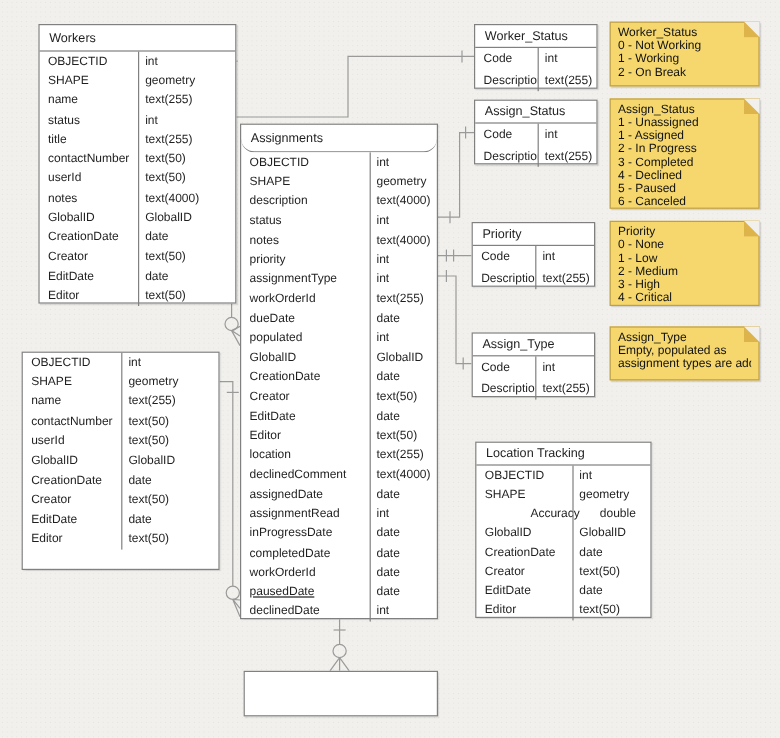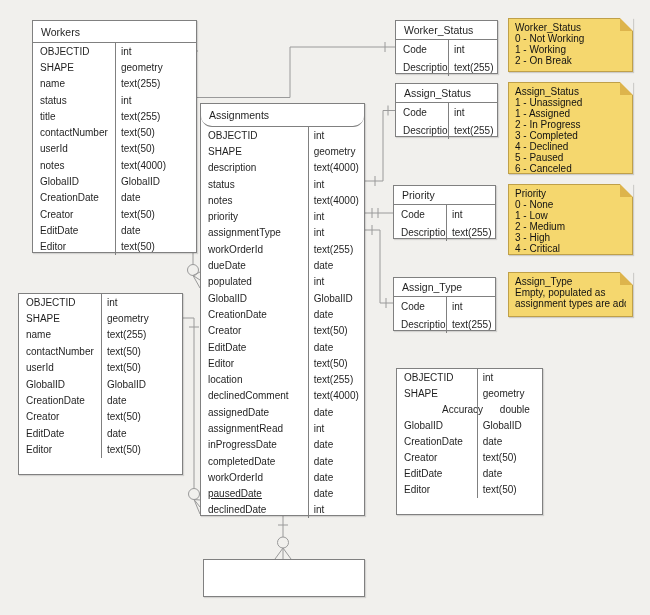--- a/index.html
+++ b/index.html
@@ -347,20 +347,21 @@
             <span class="cell type">int</span>
           </div>
           <div class="row" style="height: 18px;">
             <span class="cell name" style="width: 51.5%;">Description</span>
             <span class="cell type">text(255)</span>
           </div>
           <div class="col-divider" style="left: 51.5%;"></div>
         </div>
       </div>
       <div class="entity" style="left: 396px; top: 368px; width: 147px; height: 146.8px;">
+        <div class="entity-title" style="height: 18px;">Location Tracking</div>
         <div class="rows">
           <div class="row" style="height: 16.1px;">
             <span class="cell name" style="width: 55%;">OBJECTID</span>
             <span class="cell type">int</span>
           </div>
           <div class="row" style="height: 16.1px;">
             <span class="cell name" style="width: 55%;">SHAPE</span>
             <span class="cell type">geometry</span>
           </div>
           <div class="row" style="height: 16.1px; margin-left: 38px;">

